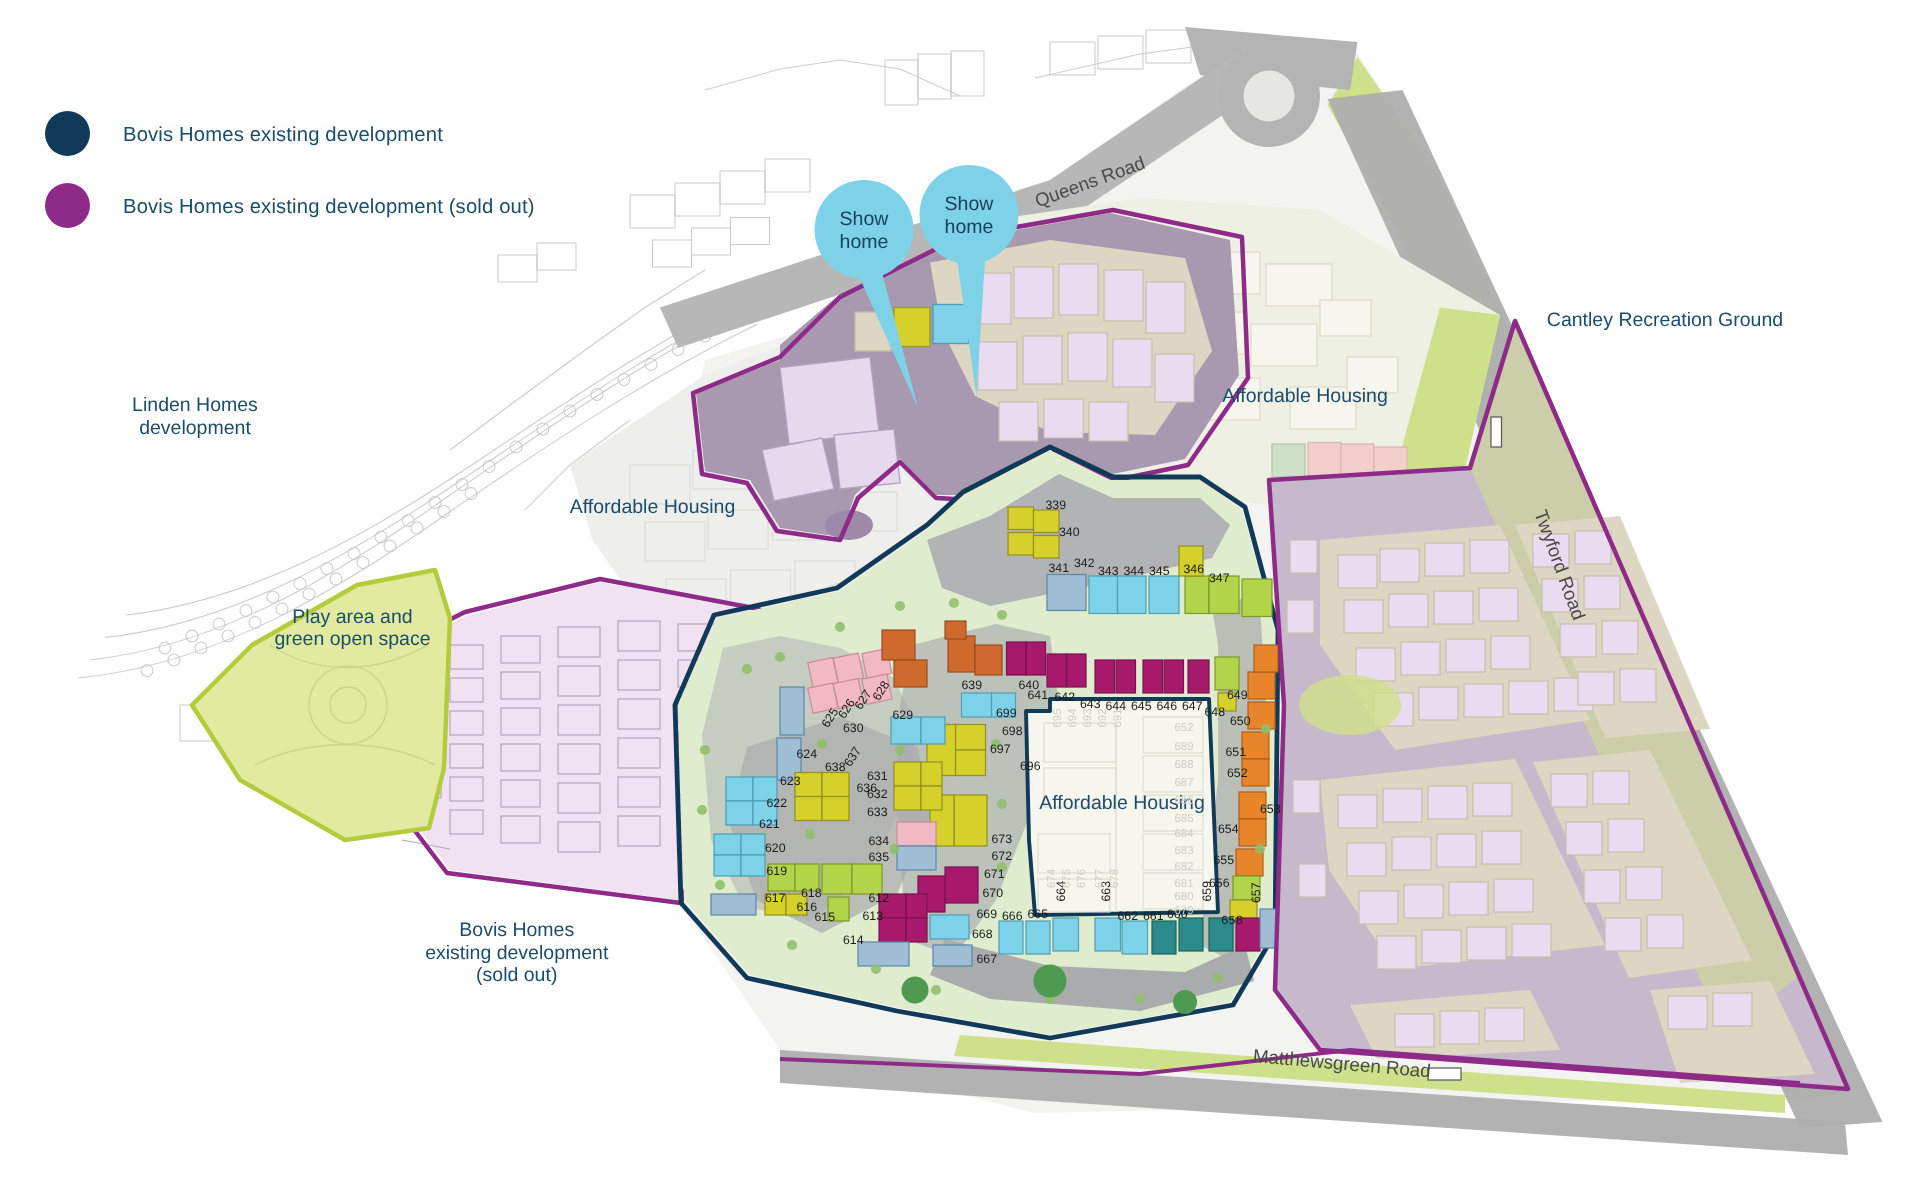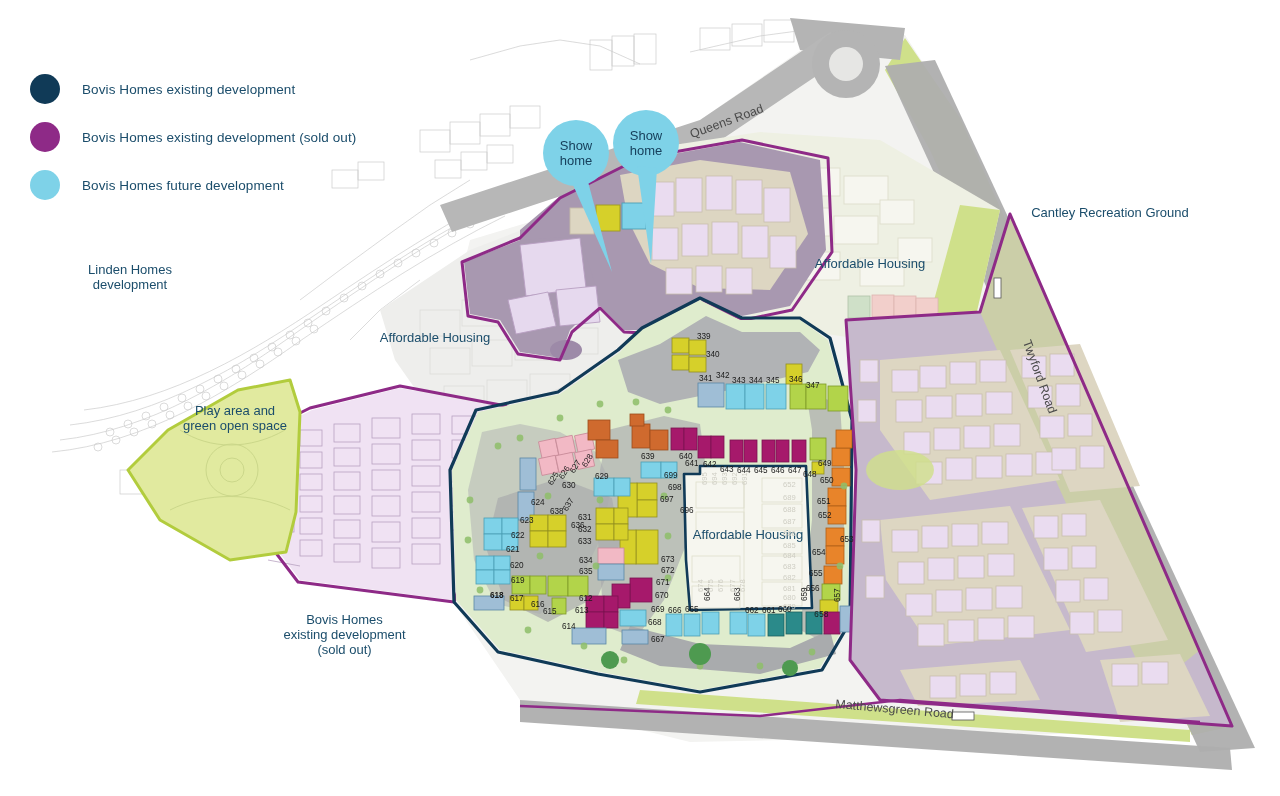--- a/index.html
+++ b/index.html
@@ -571,24 +571,20 @@
 </svg>
 
 <div id="legend">
   <div class="legend-row">
     <span class="legend-dot" style="background:#103a57"></span>
     <span class="legend-label">Bovis Homes existing development</span>
   </div>
   <div class="legend-row">
     <span class="legend-dot" style="background:#8e2a87"></span>
     <span class="legend-label">Bovis Homes existing development (sold out)</span>
-  </div>
-  <div class="legend-row">
-    <span class="legend-dot" style="background:#7ed2e8"></span>
-    <span class="legend-label">Bovis Homes future development</span>
   </div>
 </div>
 
 <div class="map-label" style="left:75px;top:262px;width:110px;">Linden Homes
 development</div>
 
 <div class="map-label" style="left:175px;top:403px;width:120px;">Play area and
 green open space</div>
 
 <div class="map-label" style="left:370px;top:330px;width:130px;">Affordable Housing</div>
@@ -680,21 +676,21 @@
       <div class="plot-num" style="left: 580px; top: 464px; transform-origin: left top; transform: rotate(-58deg);">628</div>
       <div class="plot-num" style="left: 568px; top: 470px; transform-origin: left top; transform: rotate(-58deg);">627</div>
       <div class="plot-num" style="left: 557px; top: 476px; transform-origin: left top; transform: rotate(-58deg);">626</div>
       <div class="plot-num" style="left: 546px; top: 482px; transform-origin: left top; transform: rotate(-58deg);">625</div>
       <div class="plot-num" style="left: 531px; top: 498px;">624</div>
       <div class="plot-num" style="left: 520px; top: 516px;">623</div>
       <div class="plot-num" style="left: 511px; top: 531px;">622</div>
       <div class="plot-num" style="left: 506px; top: 545px;">621</div>
       <div class="plot-num" style="left: 510px; top: 561px;">620</div>
       <div class="plot-num" style="left: 511px; top: 576px;">619</div>
-      <div class="plot-num" style="left: 490px; top: 591px; font-weight: bold;">618</div>
+      <div class="plot-num" style="left: 534px; top: 591px;">618</div>
       <div class="plot-num" style="left: 510px; top: 594px;">617</div>
       <div class="plot-num" style="left: 531px; top: 600px;">616</div>
       <div class="plot-num" style="left: 543px; top: 607px;">615</div>
       <div class="plot-num" style="left: 562px; top: 622px;">614</div>
       <div class="plot-num" style="left: 575px; top: 606px;">613</div>
       <div class="plot-num" style="left: 579px; top: 594px;">612</div>
       <div class="plot-num" style="left: 550px; top: 507px;">638</div>
       <div class="plot-num" style="left: 561px; top: 508px; transform-origin: left top; transform: rotate(-58deg);">637</div>
       <div class="plot-num" style="left: 571px; top: 521px;">636</div>
       <div class="plot-num" style="left: 562px; top: 481px; text-align: right;">630</div>

